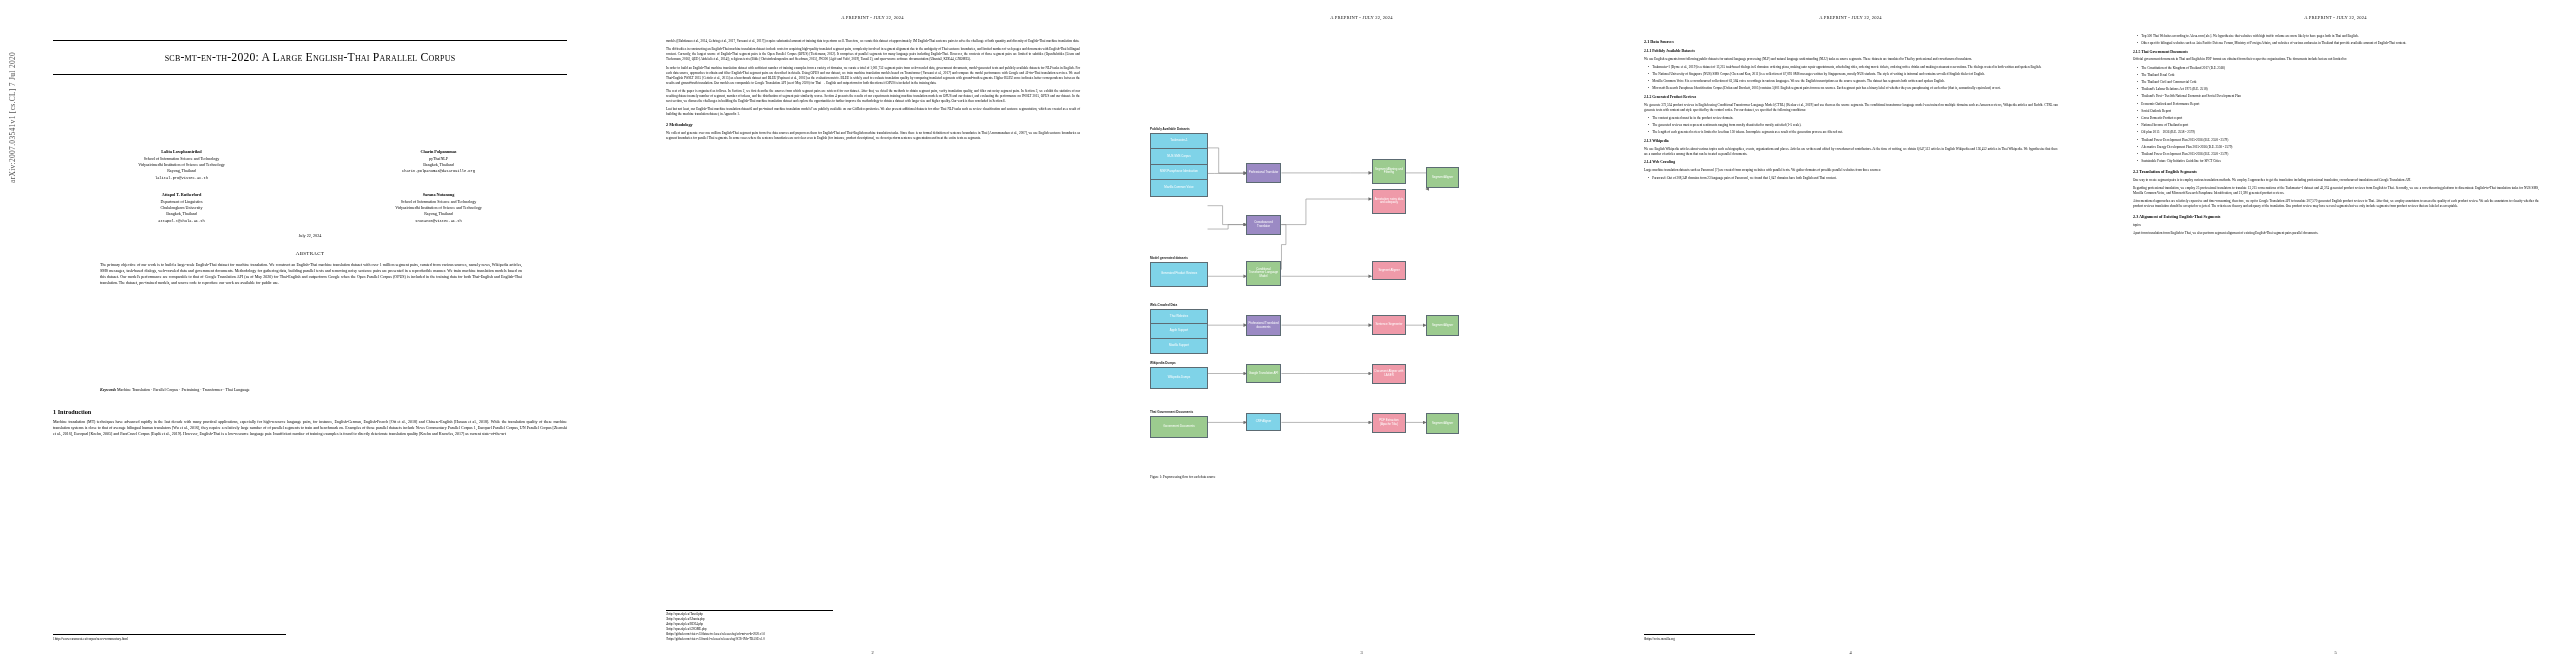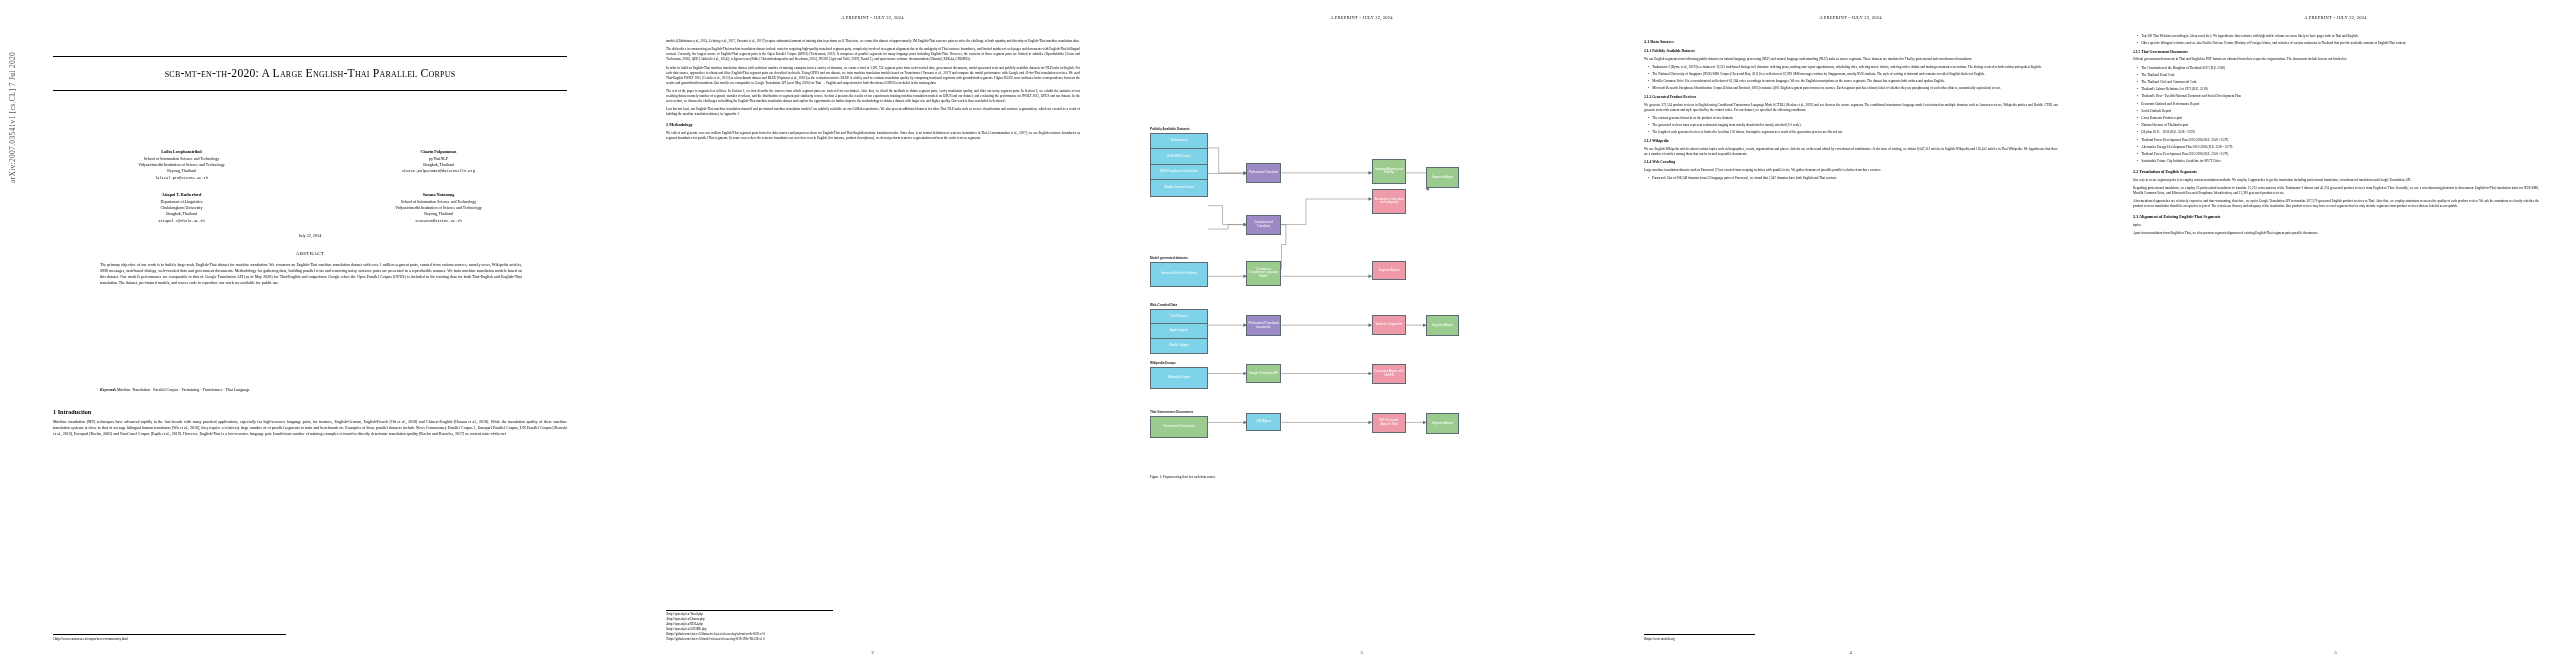--- a/index.html
+++ b/index.html
@@ -13,21 +13,21 @@
   .p5{width:481px;}
 
   .runhead{position:absolute;top:15px;left:0;right:0;text-align:center;
     font-variant:small-caps;font-size:4.6px;letter-spacing:0.2px;color:#111;}
   .pagenum{position:absolute;bottom:12.2px;left:0;right:0;text-align:center;font-size:4.4px;color:#111;}
 
   
   .arxiv-stamp{position:absolute;left:7.8px;top:183px;transform:rotate(-90deg);
     transform-origin:left top;white-space:nowrap;font-size:7.5px;color:#555;
     font-family:"Liberation Serif",serif;letter-spacing:0.3px;}
-  .titleblock{position:absolute;left:53px;top:56px;width:514px;}
+  .titleblock{position:absolute;left:53px;top:40px;width:514px;}
   .rule{border-top:1.4px solid #000;height:0;}
   .rule2{border-top:1.4px solid #000;height:0;margin-top:3.3px;}
   .paper-title{font-variant:small-caps;text-align:center;font-size:11.7px;
     line-height:1.42;letter-spacing:0.2px;color:#000;margin:9px 0 7.8px;}
   .authors{position:absolute;left:53px;top:149px;width:514px;display:flex;}
   .authcol{width:50%;text-align:center;font-size:4px;line-height:1.58;color:#000;}
   .authcol b{font-size:4.2px;}
   .mono{font-family:"Liberation Mono",monospace;font-size:3.7px;}
   .datetime{position:absolute;left:53px;top:233px;width:514px;text-align:center;font-size:4.2px;}
   .abs-h{position:absolute;left:53px;top:251px;width:514px;text-align:center;

